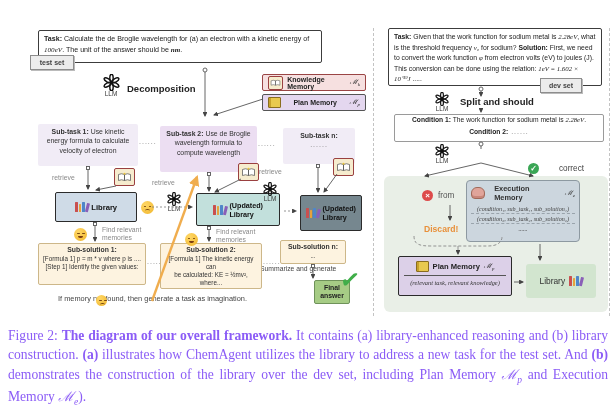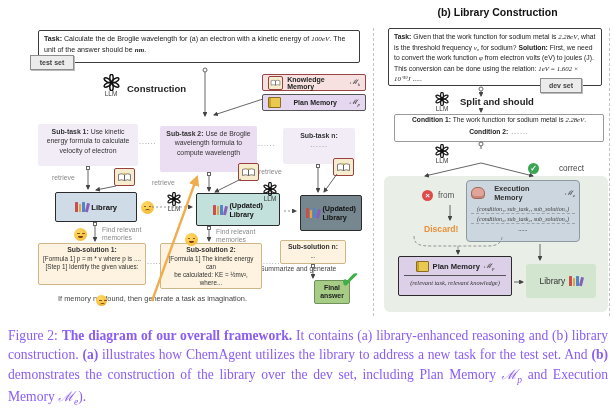--- a/index.html
+++ b/index.html
@@ -65,40 +65,40 @@
 <body>
 
 <div id="page">
 
   
   <div class="sep" style="left:373px;"></div>
   <div class="sep" style="left:609px;"></div>
 
   
 
-  <div class="abs taskbox" style="left:38px;top:30px;width:322px;height:33px;">
+  <div class="abs taskbox" style="left:38px;top:30px;width:284px;height:33px;">
     <b>Task:</b><span> Calculate the de Broglie wavelength for (a) an electron with a kinetic energy of </span><span class="math">100eV</span><span>. The unit of the answer should be </span><b class="math">nm</b><span>.</span>
   </div>
   <div class="abs tag ctr" style="left:30px;top:55px;width:44px;height:15px;">test set</div>
 
   
   <div class="abs llmwrap" style="left:98px;top:74px;width:26px;">
     <svg class="llmicon" viewBox="0 0 20 20">
       <g stroke="#111" fill="none" stroke-width="1.7">
         <ellipse cx="10" cy="4.8" rx="2" ry="4.6"></ellipse>
         <ellipse cx="10" cy="4.8" rx="2" ry="4.6" transform="rotate(60 10 10)"></ellipse>
         <ellipse cx="10" cy="4.8" rx="2" ry="4.6" transform="rotate(120 10 10)"></ellipse>
         <ellipse cx="10" cy="4.8" rx="2" ry="4.6" transform="rotate(180 10 10)"></ellipse>
         <ellipse cx="10" cy="4.8" rx="2" ry="4.6" transform="rotate(240 10 10)"></ellipse>
         <ellipse cx="10" cy="4.8" rx="2" ry="4.6" transform="rotate(300 10 10)"></ellipse>
       </g>
     </svg>
     <div class="lbl">LLM</div>
   </div>
-  <div class="abs" style="left:127px;top:83px;font-weight:bold;font-size:9.5px;color:#222;">Construction</div>
+  <div class="abs" style="left:127px;top:83px;font-weight:bold;font-size:9.5px;color:#222;">Decomposition</div>
 
   
   <div class="abs membox" style="left:262px;top:74px;width:104px;height:17px;background:#f6e0e0;border-color:#9a4545;">
     <span class="bookchip" style="width:15px;height:12px;">
       <svg viewBox="0 0 20 14" width="11" height="8">
           <path d="M2,3 Q6,1 10,3 L10,11 Q6,9 2,11 Z M18,3 Q14,1 10,3 L10,11 Q14,9 18,11 Z" fill="#fff" stroke="#555" stroke-width="1"></path>
         </svg>
     </span>
     <span>Knowledge Memory</span>
     <span class="math" style="font-weight:normal;"><span>ℳ</span><sub>k</sub></span>
@@ -232,21 +232,20 @@
   <div class="abs ctr" style="left:314px;top:280px;width:36px;height:24px;background:#a6cc85;border:1px solid #6f925a;border-radius:2px;font-size:6.9px;font-weight:bold;line-height:1.2;z-index:2;">
     <span><span>Final</span><br><span>answer</span></span>
   </div>
   <div class="abs" style="left:340px;top:266px;font-size:24px;font-weight:bold;color:#3fae49;z-index:3;transform:rotate(8deg);">✓</div>
 
   
   <span class="abs face sad" style="left:44px;top:292px;width:11px;height:11px;"></span>
   <div class="abs" style="left:58px;top:294px;font-size:7.4px;color:#444;">If memory not found, then generate a task as imagination.</div>
 
   
-  <div class="abs ptitle" style="left:395px;top:6px;width:205px;text-align:center;">(b) Library Construction</div>
 
   <div class="abs taskbox" style="left:388px;top:28px;width:214px;height:58px;font-size:6.8px;line-height:1.55;">
     <b>Task:</b><span> Given that the work function for sodium metal is </span><span class="math">2.28eV</span><span>, what is the threshold frequency </span><span class="math">ν₀</span><span> for sodium? </span><b>Solution:</b><span> First, we need to convert the work function </span><span class="math">φ</span><span> from electron volts (eV) to joules (J). This conversion can be done using the relation: </span><span class="math">1eV = 1.602 × 10⁻¹⁹J</span><span> .....</span>
   </div>
   <div class="abs tag ctr" style="left:540px;top:78px;width:42px;height:15px;">dev set</div>
 
   
   <div class="abs llmwrap" style="left:430px;top:92px;width:24px;">
     <svg class="llmicon" viewBox="0 0 20 20" style="width:14px;height:14px;">
       <g stroke="#111" fill="none" stroke-width="1.7">

